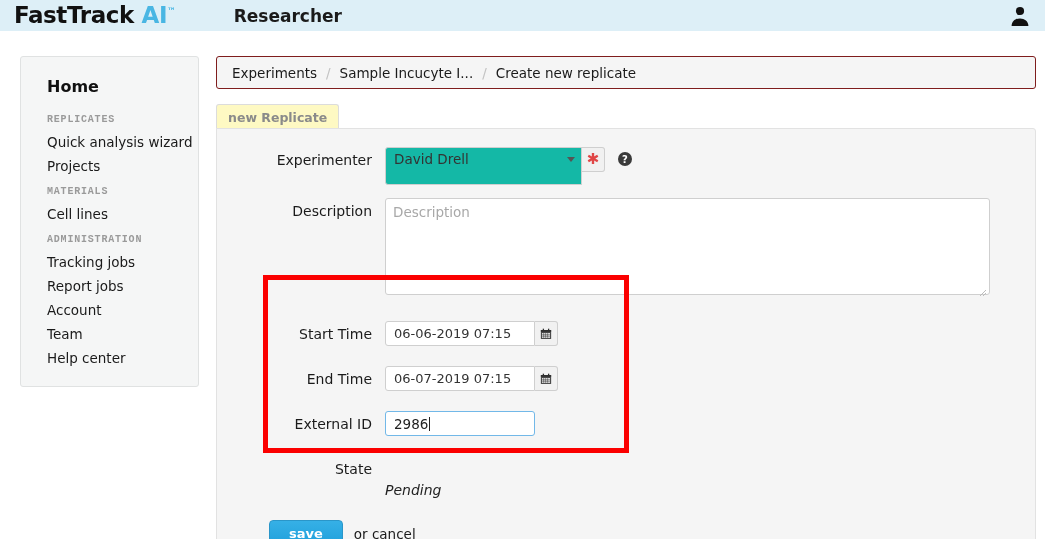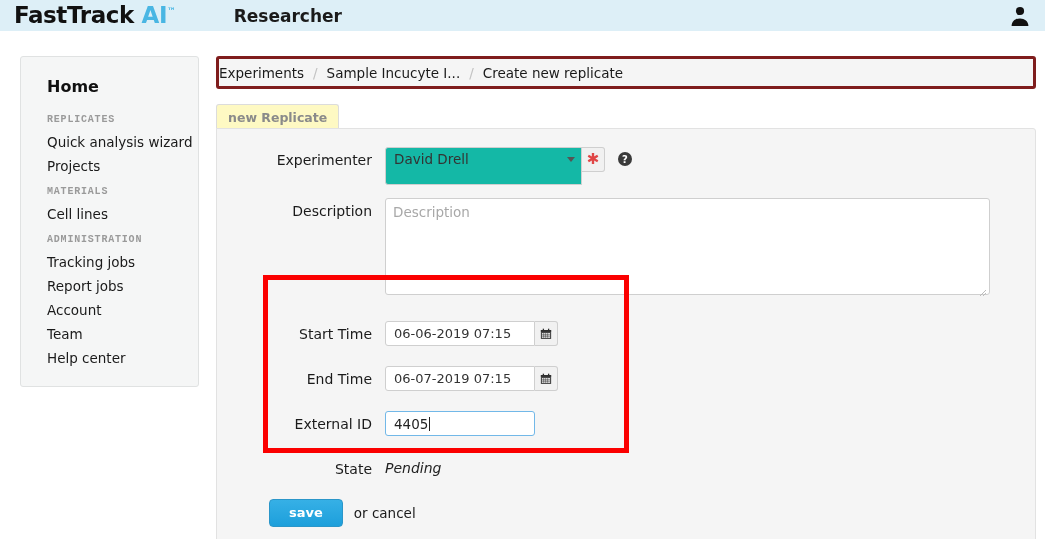--- a/index.html
+++ b/index.html
@@ -101,25 +101,26 @@
 
   
   .content {
     position: absolute;
     left: 216px;
     top: 25px;
     right: 9px;
   }
   .breadcrumb {
     background: #f5f5f5;
-    border: 3px solid #7f1d1d;
+    border: 1px solid #7f1d1d;
     border-radius: 3px;
     height: 33px;
     display: flex;
     align-items: center;
+    padding-left: 15px;
     font-size: 13.5px;
     color: #1a1a1a;
     box-sizing: border-box;
   }
   .crumb { cursor: pointer; }
   .crumb-last { cursor: default; }
   .crumb-sep {
     color: #c2c2c2;
     margin: 0 9px;
   }
@@ -295,20 +296,21 @@
     height: 14px;
     background: #222222;
     margin-left: 1px;
   }
 
   .state-val {
     font-style: italic;
     font-size: 14px;
     color: #222222;
     padding-top: 4px;
+    margin-top: 22px;
   }
 
   
   .highlight {
     position: absolute;
     left: 46px;
     top: 146px;
     width: 366px;
     height: 178px;
     border: 5px solid #fb0000;
@@ -445,21 +447,21 @@
                 <rect x="9.3" y="0.8" width="1.5" height="2.3" fill="#2e2e2e"></rect>
               </svg>
             </div>
           </div>
         </div>
 
         <div class="row" style="margin-top:20px;">
           <div class="lbl">External ID</div>
           <div class="ctl">
             <div class="text-input">
-                <span>4405</span>
+                <span>2986</span>
                 <span class="caret-bar"></span>
               </div>
           </div>
         </div>
 
         <div class="row" style="margin-top:20px;">
           <div class="lbl">State</div>
           <div class="ctl">
             <div class="state-val">Pending</div>
           </div>

